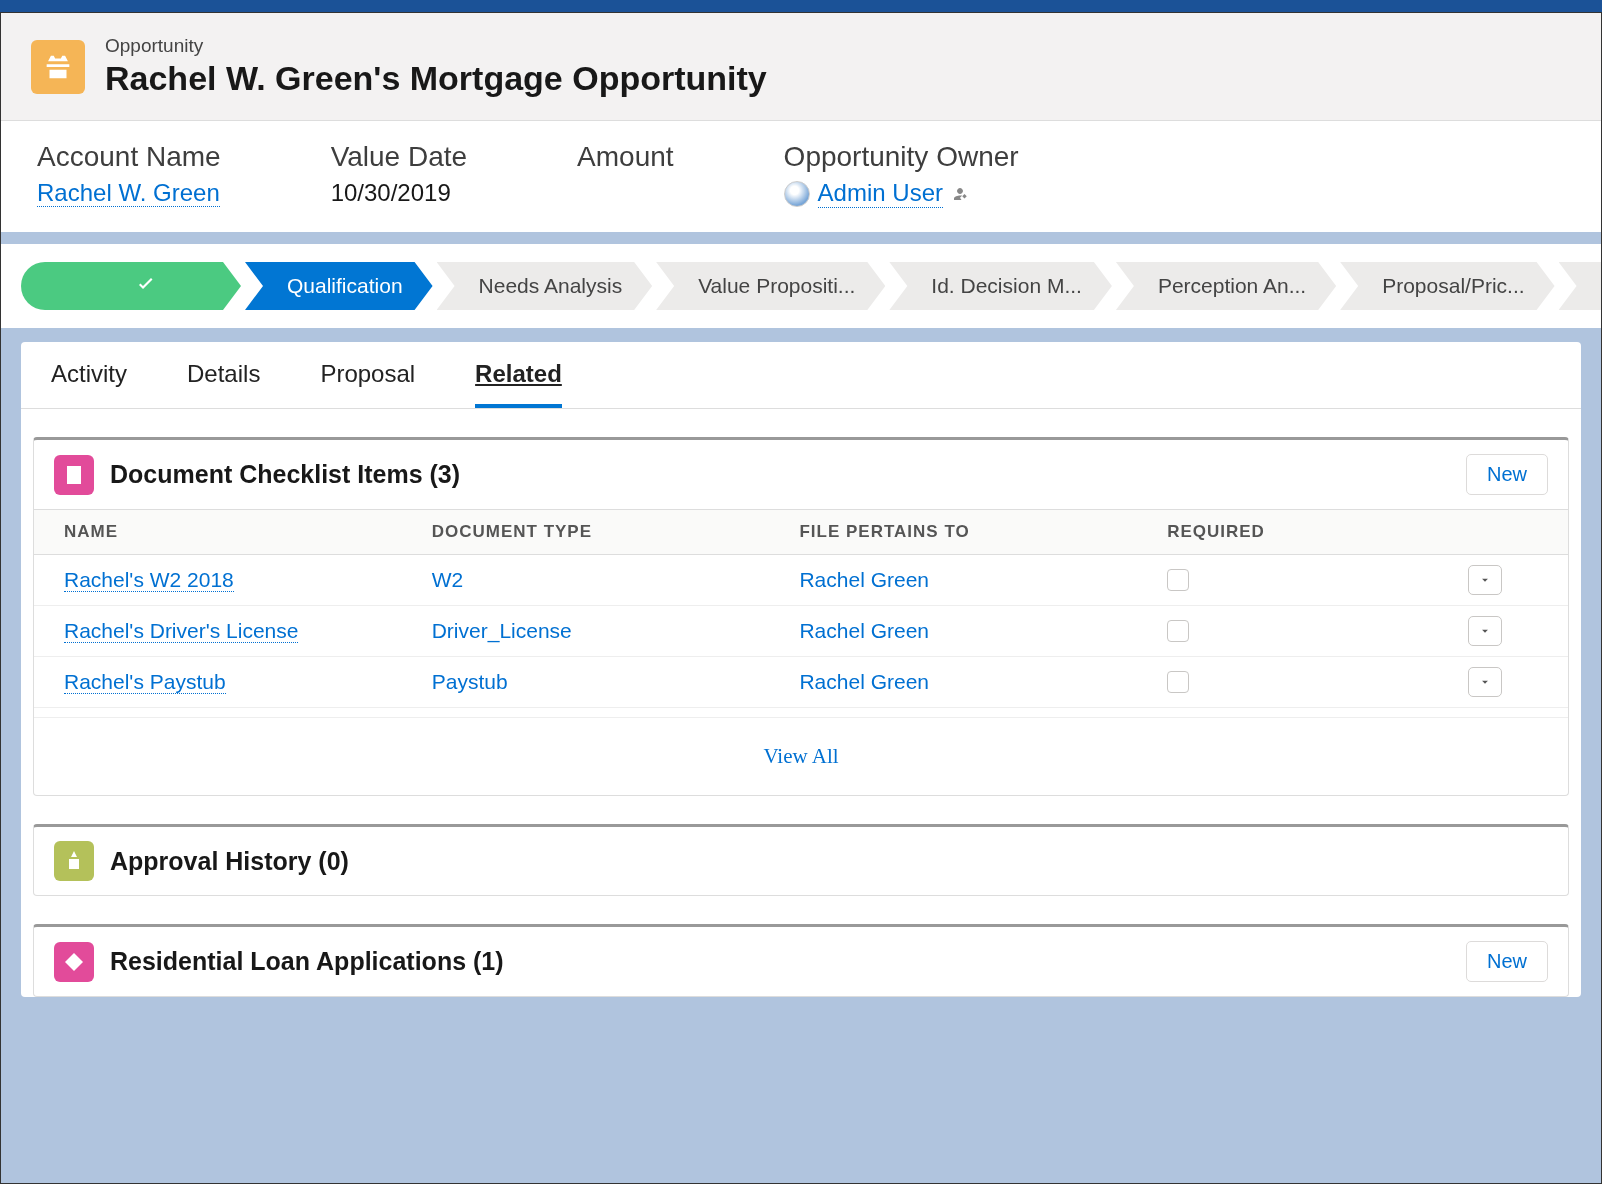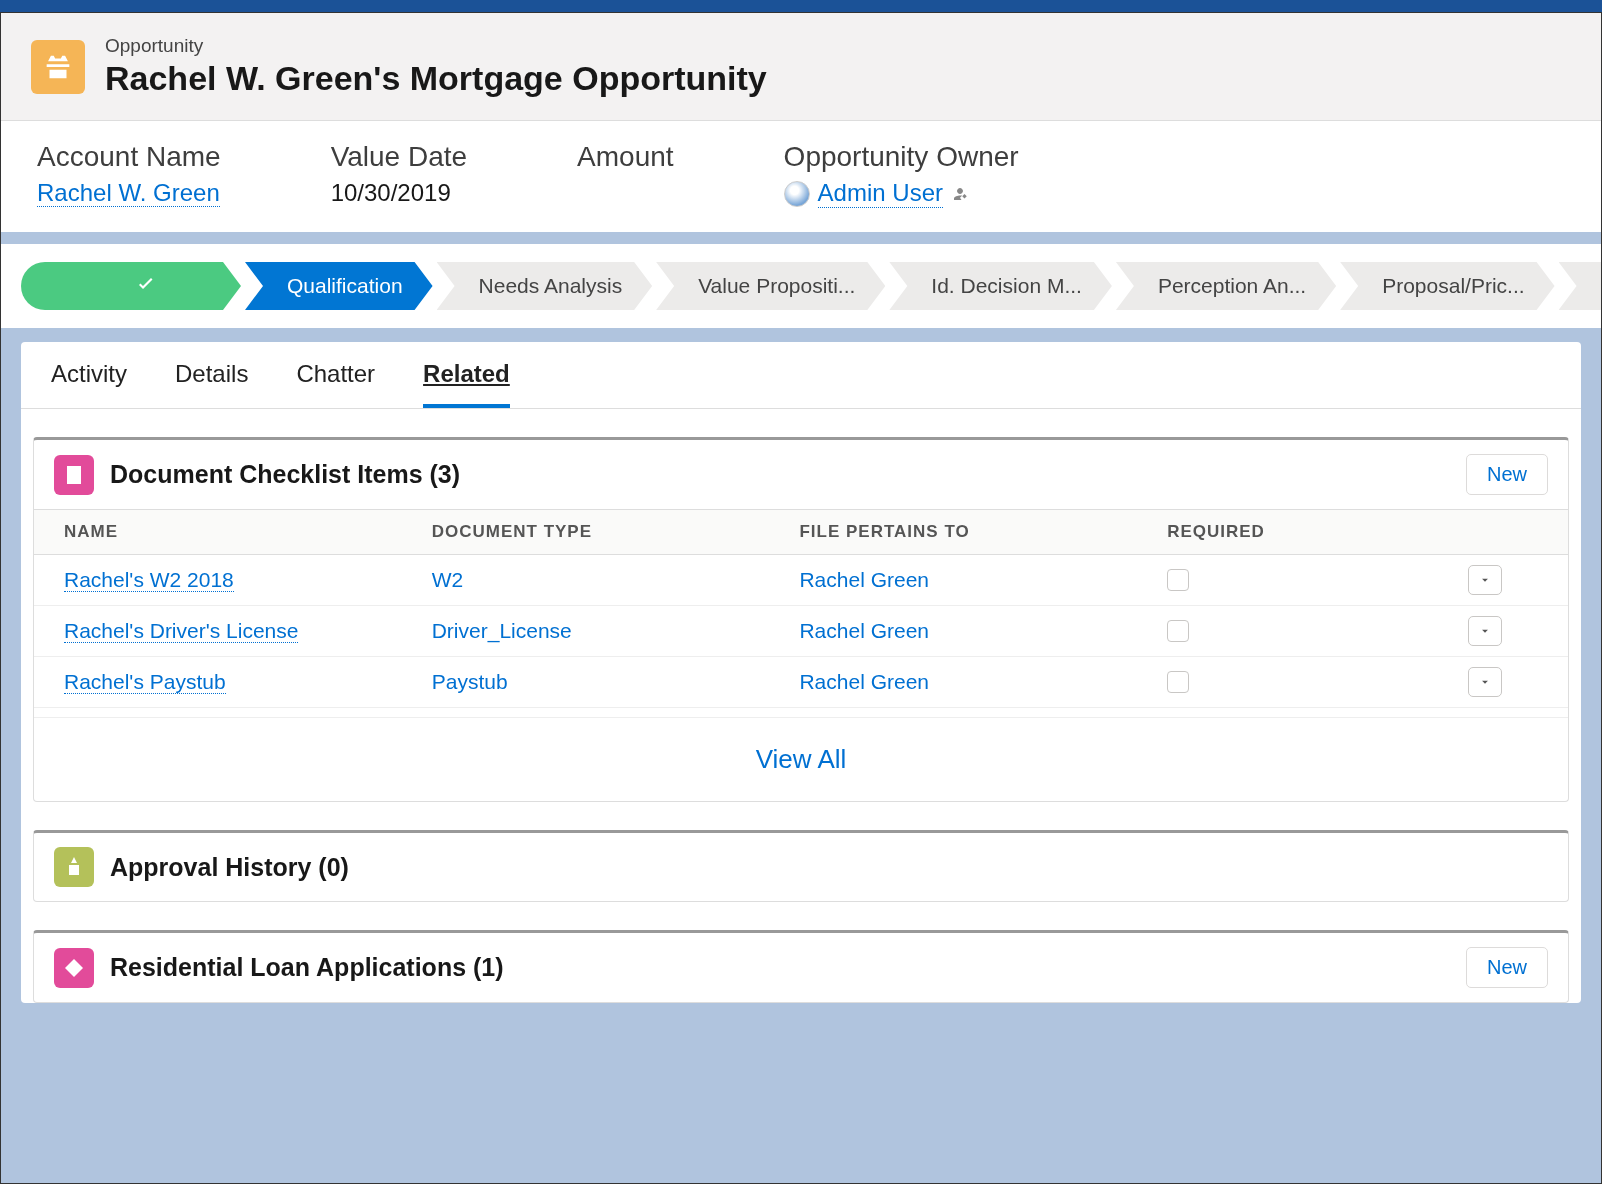--- a/index.html
+++ b/index.html
@@ -90,21 +90,21 @@
 .path-item.first svg { width: 24px; height: 24px; fill: #fff; vertical-align: -4px;}
 .path-item.current { background: #0176d3; color: #fff; }
 
 .content-card {
   background: #fff;
   margin: 14px 20px 0 20px;
   border-radius: 4px;
 }
 .tabs {
   display: flex;
-  gap: 48px;
+  gap: 60px;
   padding: 18px 30px 0 30px;
   border-bottom: 1px solid #ddd;
 }
 .tab {
   font-size: 24px;
   color: #222;
   padding-bottom: 16px;
   cursor: pointer;
 }
 .tab.active {
@@ -166,21 +166,21 @@
   width: 22px; height: 22px; border: 1px solid #c9c7c5; border-radius: 4px; background: #fff;
 }
 .row-action {
   width: 34px; height: 30px; border: 1px solid #c9c7c5; border-radius: 5px;
   display: flex; align-items: center; justify-content: center; cursor: pointer;
 }
 .row-action svg { width: 14px; height: 14px; fill: #555; }
 .view-all {
   text-align: center; padding: 26px 0;
 }
-.view-all a { color: #0070d2; font-size: 26px; cursor: pointer; }
+.view-all a { color: #0070d2; font-size: 21px; cursor: pointer; font-family: Liberation Serif, serif; }
 </style>
 </head>
 <body>
 
 <div class="app-frame">
 
   <div class="header-card">
     <div class="opp-icon">
       <svg viewBox="0 0 24 24">
           <path d="M5 8h14l-2-4h-2l-1 2h-4l-1-2H7L5 8zm-1 2h16v2H4v-2zm2 4h12v6H6v-6z"></path>
@@ -231,21 +231,21 @@
       <li class="path-item">Perception An...</li>
       <li class="path-item">Proposal/Pric...</li>
       <li class="path-item">Nego</li>
     </ul>
   </div>
 
   <div class="content-card">
     <div class="tabs">
       <div class="tab">Activity</div>
       <div class="tab">Details</div>
-      <div class="tab">Chatter</div>
+      <div class="tab">Proposal</div>
       <div class="tab active underline">Related</div>
     </div>
 
     <div class="related-card">
       <div class="rc-header">
         <div class="rc-icon pink">
           <svg viewBox="0 0 24 24">
               <path d="M5 3h14v18H5V3zm3 4h8v2H8V7zm0 4h8v2H8v-2zm0 4h5v2H8v-2z"></path>
             </svg>
         </div>

